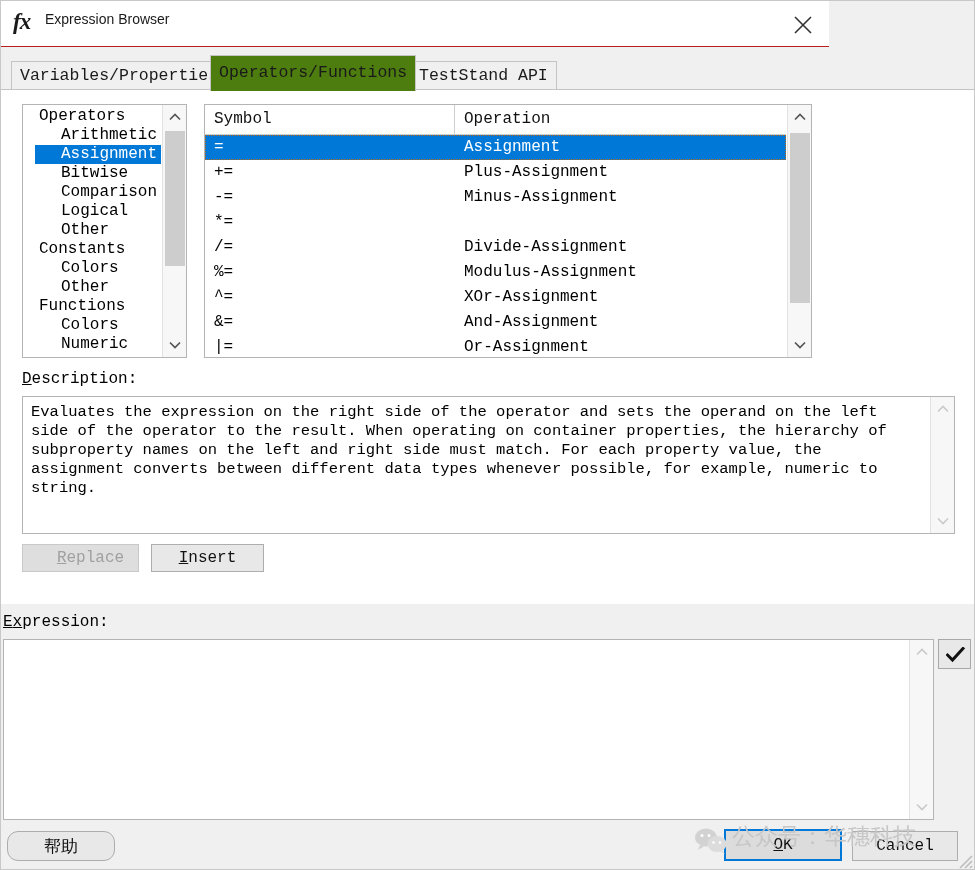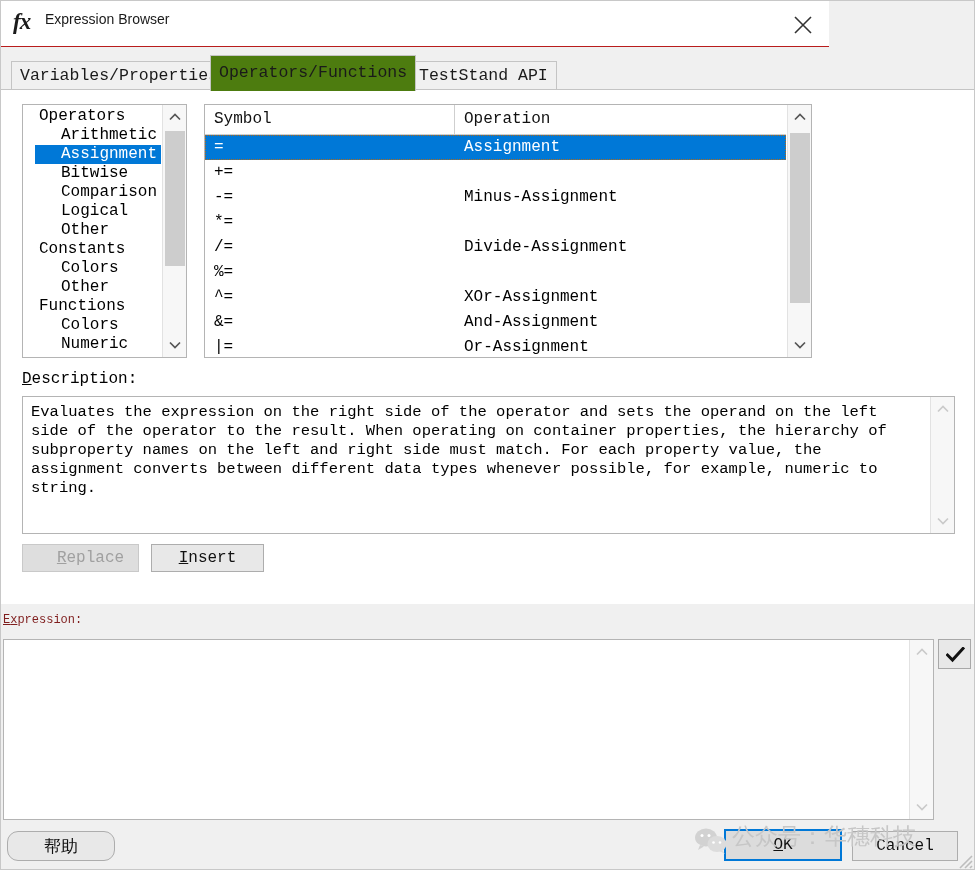--- a/index.html
+++ b/index.html
@@ -177,21 +177,21 @@
     white-space: nowrap;
   }
   .btn.disabled { color: #a0a0a0; background: #dedede; border-color: #c9c9c9; cursor: default; }
   .btn.focused { border: 2px solid #0078d7; background: #dcdcdc; }
   #btn-replace { left: 21px; top: 454px; width: 117px; height: 28px; line-height: 26px; padding-left: 20px; }
   #btn-insert  { left: 150px; top: 454px; width: 113px; height: 28px; line-height: 26px; }
 
   
   #expr-label {
     position: absolute; left: 2px; top: 612px;
-    font-size: 12px; color: #7f1d1d;
+    font-size: 16px; color: #000000;
   }
   #expr-panel {
     position: absolute; left: 2px; top: 638px; width: 931px; height: 181px;
     background: #ffffff; border: 1px solid #b4b4b4;
     overflow: hidden;
   }
   #expr-text {
     position: absolute; left: 0; top: 0; right: 25px; bottom: 0;
     padding: 4px 6px;
     font-size: 15.5px; color: #000;
@@ -294,34 +294,36 @@
         <div class="hcell mono" id="hcell-symbol">Symbol</div>
         <div class="hcell mono" id="hcell-operation">Operation</div>
       </div>
       <div id="list-body">
           <div class="list-row selected">
             <span class="sym mono">=</span>
             <span class="op mono">Assignment</span>
           </div>
           <div class="list-row">
             <span class="sym mono">+=</span>
+            <span class="op mono">Plus-Assignment</span>
           </div>
           <div class="list-row">
             <span class="sym mono">-=</span>
             <span class="op mono">Minus-Assignment</span>
           </div>
           <div class="list-row">
             <span class="sym mono">*=</span>
           </div>
           <div class="list-row">
             <span class="sym mono">/=</span>
             <span class="op mono">Divide-Assignment</span>
           </div>
           <div class="list-row">
             <span class="sym mono">%=</span>
+            <span class="op mono">Modulus-Assignment</span>
           </div>
           <div class="list-row">
             <span class="sym mono">^=</span>
             <span class="op mono">XOr-Assignment</span>
           </div>
           <div class="list-row">
             <span class="sym mono">&amp;=</span>
             <span class="op mono">And-Assignment</span>
           </div>
           <div class="list-row">

